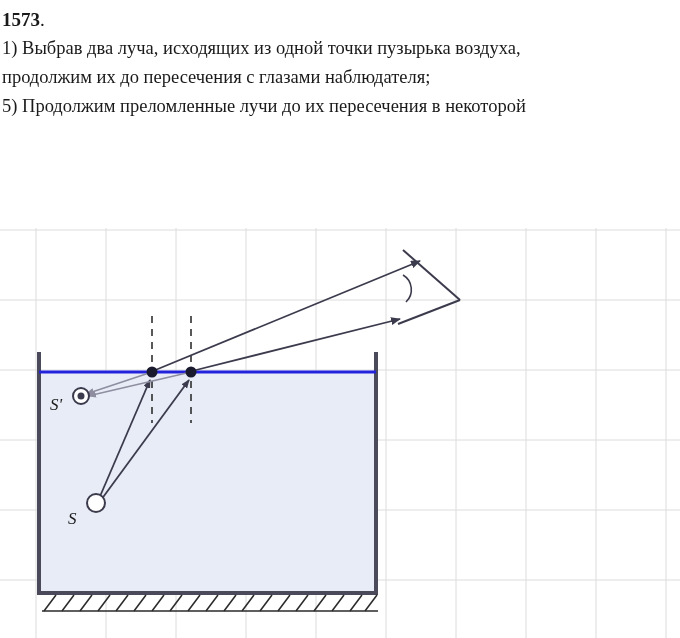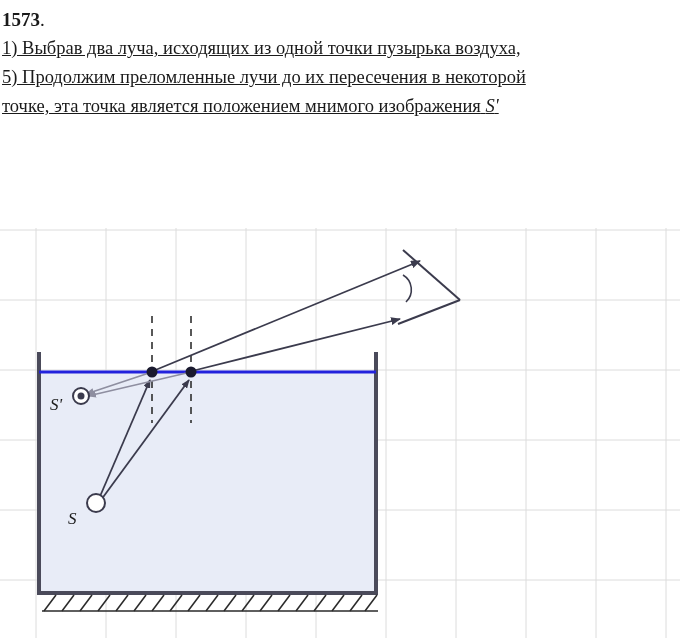--- a/index.html
+++ b/index.html
@@ -34,21 +34,20 @@
     line-height: 28px;
   }
   .prob-num .dot {
     font-weight: normal;
   }
   .para {
     font-size: 18.5px;
     line-height: 29px;
     margin: 0;
     white-space: nowrap;
-    text-decoration: underline;
   }
   .ital {
     font-style: italic;
   }
   .figure {
     position: absolute;
     left: 0;
     top: 228px;
     width: 680px;
     height: 410px;
@@ -58,22 +57,22 @@
   }
 </style>
 </head>
 <body>
 
 <div class="page">
 
   <div class="text-block">
     <div class="prob-num"><span>1573</span><span class="dot">.</span></div>
     <p class="para">1) Выбрав два луча, исходящих из одной точки пузырька воздуха,</p>
+    <p class="para">продолжим их до пересечения с глазами наблюдателя;</p>
     <p class="para">5) Продолжим преломленные лучи до их пересечения в некоторой</p>
-    <p class="para"><span>точке, эта точка является положением мнимого изображения</span> <span class="ital">S</span><span class="ital">'</span></p>
   </div>
 
   <div class="figure">
     <svg width="680" height="410" viewBox="0 0 680 410" xmlns="http://www.w3.org/2000/svg">
 
       <rect x="0" y="0" width="680" height="410" fill="#ffffff"></rect>
 
       <g stroke="#dcdcdc" stroke-width="1">
         <line x1="0" y1="2" x2="680" y2="2"></line>
         <line x1="0" y1="72" x2="680" y2="72"></line>

